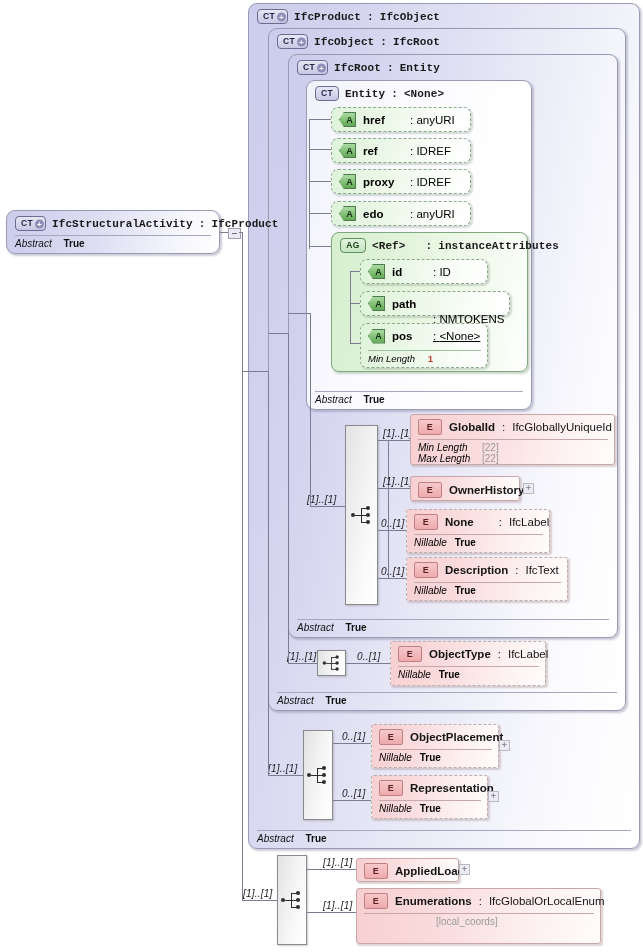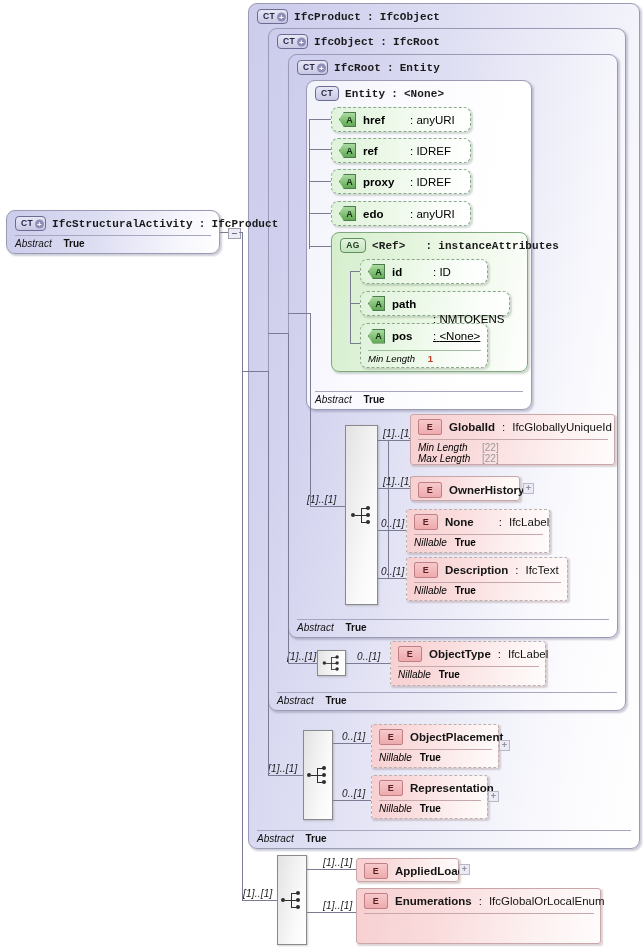--- a/index.html
+++ b/index.html
@@ -536,20 +536,24 @@
   <div class="abs expand" style="left:459px;top:864px;">+</div>
 
   <div class="abs elem" style="left:356px;top:888px;width:245px;height:56px;">
     <div class="ehead">
       <span class="badge e">E</span>
       <span class="enm">Enumerations</span>
       <span class="ety">:</span>
       <span class="ety">IfcGlobalOrLocalEnum</span>
     </div>
     <div class="facet-rows" style="top:24px;">
+      <div class="fr">
+        <span class="k" style="width:72px;"></span>
+        <span class="v">[local_coords]</span>
+      </div>
     </div>
   </div>
 
   <div class="abs root-box" style="left:6px;top:210px;width:214px;height:44px;">
     <div class="ct-head">
       <span class="badge ct ctplus">CT</span>
       <span class="ct-title">IfcStructuralActivity</span>
       <span class="ct-title">:</span>
       <span class="ct-title">IfcProduct</span>
     </div>

